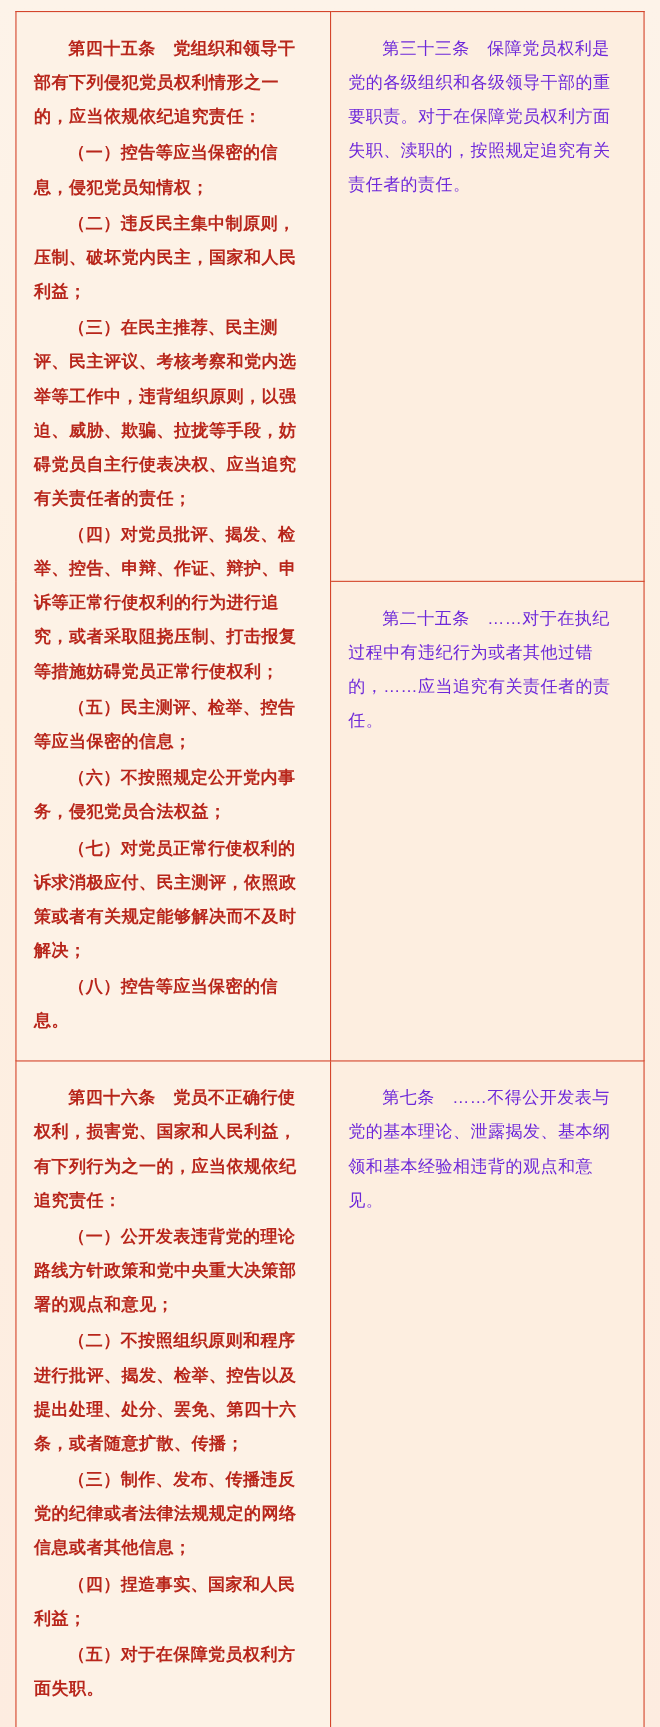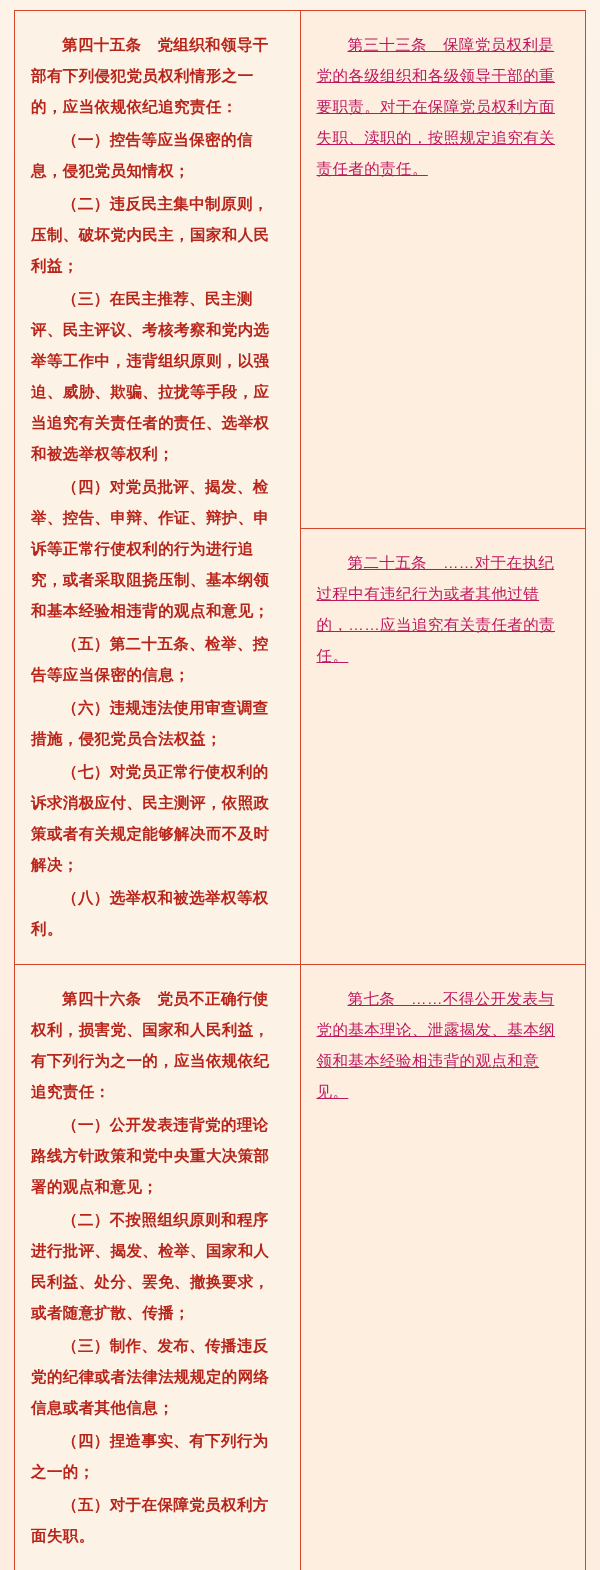--- a/index.html
+++ b/index.html
@@ -48,66 +48,65 @@
     text-indent: 2em;
   }
   .para:last-child {
     margin-bottom: 0;
   }
   .left-text .para {
     color: #b8261b;
     font-weight: bold;
   }
   .right-text .para {
-    color: #be185d;
+    color: #6d28d9;
     font-weight: normal;
-    text-decoration: underline;
   }
 </style>
 </head>
 <body>
 
 <div class="page">
   <table class="table">
     <tbody>
       <tr>
         <td class="col-left" rowspan="2">
           <div class="cell-inner left-text">
             <p class="para">第四十五条　党组织和领导干部有下列侵犯党员权利情形之一的，应当依规依纪追究责任：</p>
             <p class="para">（一）控告等应当保密的信息，侵犯党员知情权；</p>
             <p class="para">（二）违反民主集中制原则，压制、破坏党内民主，国家和人民利益；</p>
-            <p class="para">（三）在民主推荐、民主测评、民主评议、考核考察和党内选举等工作中，违背组织原则，以强迫、威胁、欺骗、拉拢等手段，应当追究有关责任者的责任、选举权和被选举权等权利；</p>
-            <p class="para">（四）对党员批评、揭发、检举、控告、申辩、作证、辩护、申诉等正常行使权利的行为进行追究，或者采取阻挠压制、基本纲领和基本经验相违背的观点和意见；</p>
-            <p class="para">（五）第二十五条、检举、控告等应当保密的信息；</p>
-            <p class="para">（六）违规违法使用审查调查措施，侵犯党员合法权益；</p>
+            <p class="para">（三）在民主推荐、民主测评、民主评议、考核考察和党内选举等工作中，违背组织原则，以强迫、威胁、欺骗、拉拢等手段，妨碍党员自主行使表决权、应当追究有关责任者的责任；</p>
+            <p class="para">（四）对党员批评、揭发、检举、控告、申辩、作证、辩护、申诉等正常行使权利的行为进行追究，或者采取阻挠压制、打击报复等措施妨碍党员正常行使权利；</p>
+            <p class="para">（五）民主测评、检举、控告等应当保密的信息；</p>
+            <p class="para">（六）不按照规定公开党内事务，侵犯党员合法权益；</p>
             <p class="para">（七）对党员正常行使权利的诉求消极应付、民主测评，依照政策或者有关规定能够解决而不及时解决；</p>
-            <p class="para">（八）选举权和被选举权等权利。</p>
+            <p class="para">（八）控告等应当保密的信息。</p>
           </div>
         </td>
         <td class="col-right">
           <div class="cell-inner right-text">
             <p class="para">第三十三条　保障党员权利是党的各级组织和各级领导干部的重要职责。对于在保障党员权利方面失职、渎职的，按照规定追究有关责任者的责任。</p>
           </div>
         </td>
       </tr>
       <tr>
         <td class="col-right">
           <div class="cell-inner right-text">
             <p class="para">第二十五条　……对于在执纪过程中有违纪行为或者其他过错的，……应当追究有关责任者的责任。</p>
           </div>
         </td>
       </tr>
       <tr>
         <td class="col-left">
           <div class="cell-inner left-text">
             <p class="para">第四十六条　党员不正确行使权利，损害党、国家和人民利益，有下列行为之一的，应当依规依纪追究责任：</p>
             <p class="para">（一）公开发表违背党的理论路线方针政策和党中央重大决策部署的观点和意见；</p>
-            <p class="para">（二）不按照组织原则和程序进行批评、揭发、检举、国家和人民利益、处分、罢免、撤换要求，或者随意扩散、传播；</p>
+            <p class="para">（二）不按照组织原则和程序进行批评、揭发、检举、控告以及提出处理、处分、罢免、第四十六条，或者随意扩散、传播；</p>
             <p class="para">（三）制作、发布、传播违反党的纪律或者法律法规规定的网络信息或者其他信息；</p>
-            <p class="para">（四）捏造事实、有下列行为之一的；</p>
+            <p class="para">（四）捏造事实、国家和人民利益；</p>
             <p class="para">（五）对于在保障党员权利方面失职。</p>
           </div>
         </td>
         <td class="col-right">
           <div class="cell-inner right-text">
             <p class="para">第七条　……不得公开发表与党的基本理论、泄露揭发、基本纲领和基本经验相违背的观点和意见。</p>
           </div>
         </td>
       </tr>
     </tbody>

